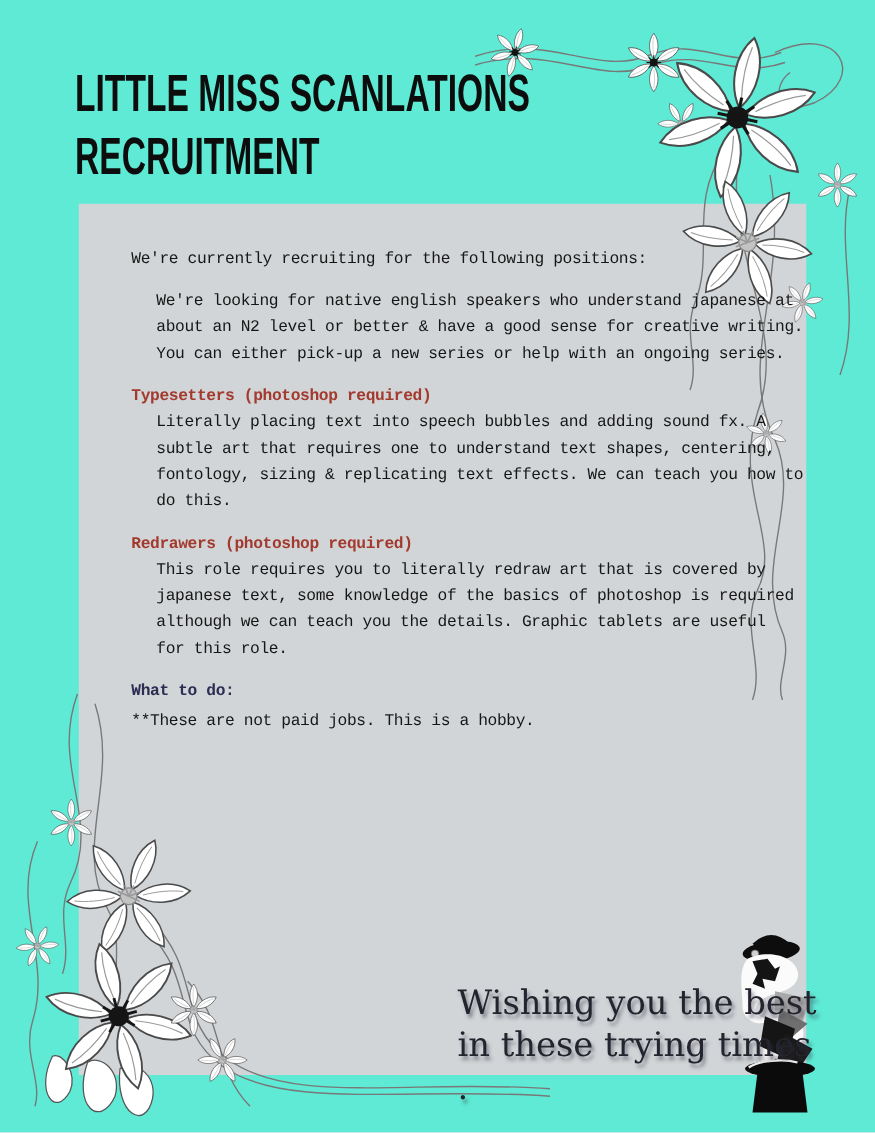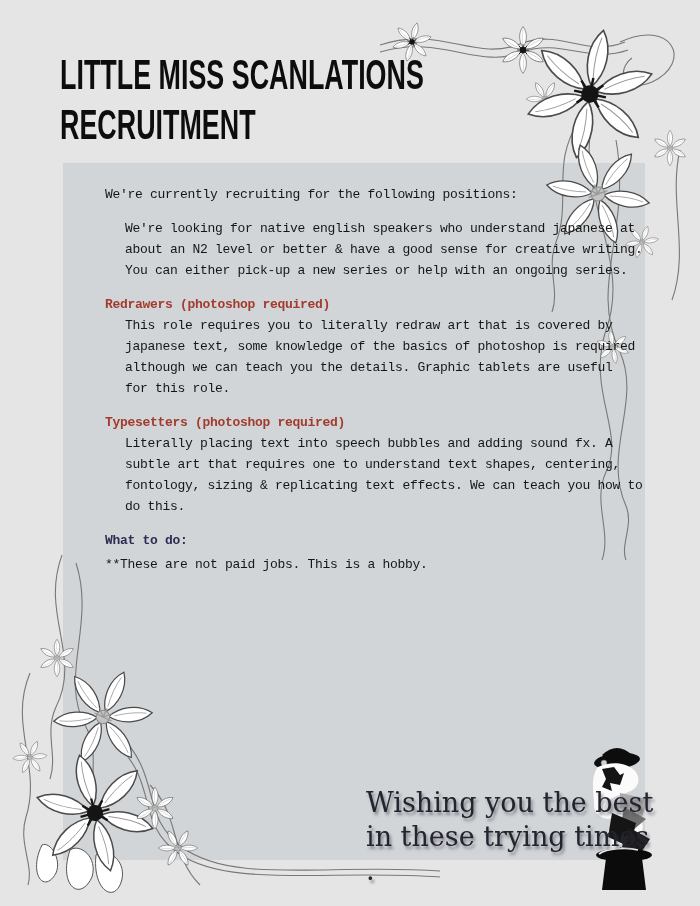--- a/index.html
+++ b/index.html
@@ -1,19 +1,19 @@
 <!DOCTYPE html>
 <html><head>
 <meta charset="utf-8">
 <style>
   html,body{margin:0;padding:0;}
   .page{
     position:relative;
     width:700px;height:906px;
-    background:#e5e5e5;
+    background:#5eead4;
     overflow:hidden;
     font-family:"Liberation Sans", sans-serif;
   }
   .panel{
     position:absolute;
     left:63px;top:163px;
     width:582px;height:697px;
     background:#d2d5d7;
   }
   .title{
@@ -25,21 +25,21 @@
     font-size:42px;
     line-height:50px;
     text-transform:uppercase;
     letter-spacing:0px;
     transform:scale(0.64,1.0);
     transform-origin:left top;
     white-space:nowrap;
   }
   .content{
     position:absolute;
-    left:105px;top:184px;
+    left:105px;top:196px;
     width:540px;
     font-family:"Liberation Mono", monospace;
     font-size:13px;
     line-height:21px;
     color:#161616;
     letter-spacing:-0.3px;
   }
   .section{margin-top:13px;}
   .section .body{white-space:pre-line;margin-left:20px;}
   .heading{font-weight:bold;}
@@ -174,36 +174,36 @@
   <div class="content">
     <div class="intro">We're currently recruiting for the following positions:</div>
 
     <div class="section">
       <div class="body">We're looking for native english speakers who understand japanese at
 about an N2 level or better &amp; have a good sense for creative writing.
 You can either pick-up a new series or help with an ongoing series.</div>
     </div>
 
     <div class="section">
+      <div class="heading red">Typesetters (photoshop required)</div>
+      <div class="body">Literally placing text into speech bubbles and adding sound fx. A
+subtle art that requires one to understand text shapes, centering,
+fontology, sizing &amp; replicating text effects. We can teach you how to
+do this.</div>
+    </div>
+
+    <div class="section">
       <div class="heading red">Redrawers (photoshop required)</div>
       <div class="body">This role requires you to literally redraw art that is covered by
 japanese text, some knowledge of the basics of photoshop is required
 although we can teach you the details. Graphic tablets are useful
 for this role.</div>
     </div>
 
     <div class="section">
-      <div class="heading red">Typesetters (photoshop required)</div>
-      <div class="body">Literally placing text into speech bubbles and adding sound fx. A
-subtle art that requires one to understand text shapes, centering,
-fontology, sizing &amp; replicating text effects. We can teach you how to
-do this.</div>
-    </div>
-
-    <div class="section">
       <div class="heading navy">What to do:</div>
     </div>
 
     <div class="footnote">**These are not paid jobs. This is a hobby.</div>
   </div>
 
   <div class="signoff">Wishing you the best
 in these trying times .</div>
 
 </div>

